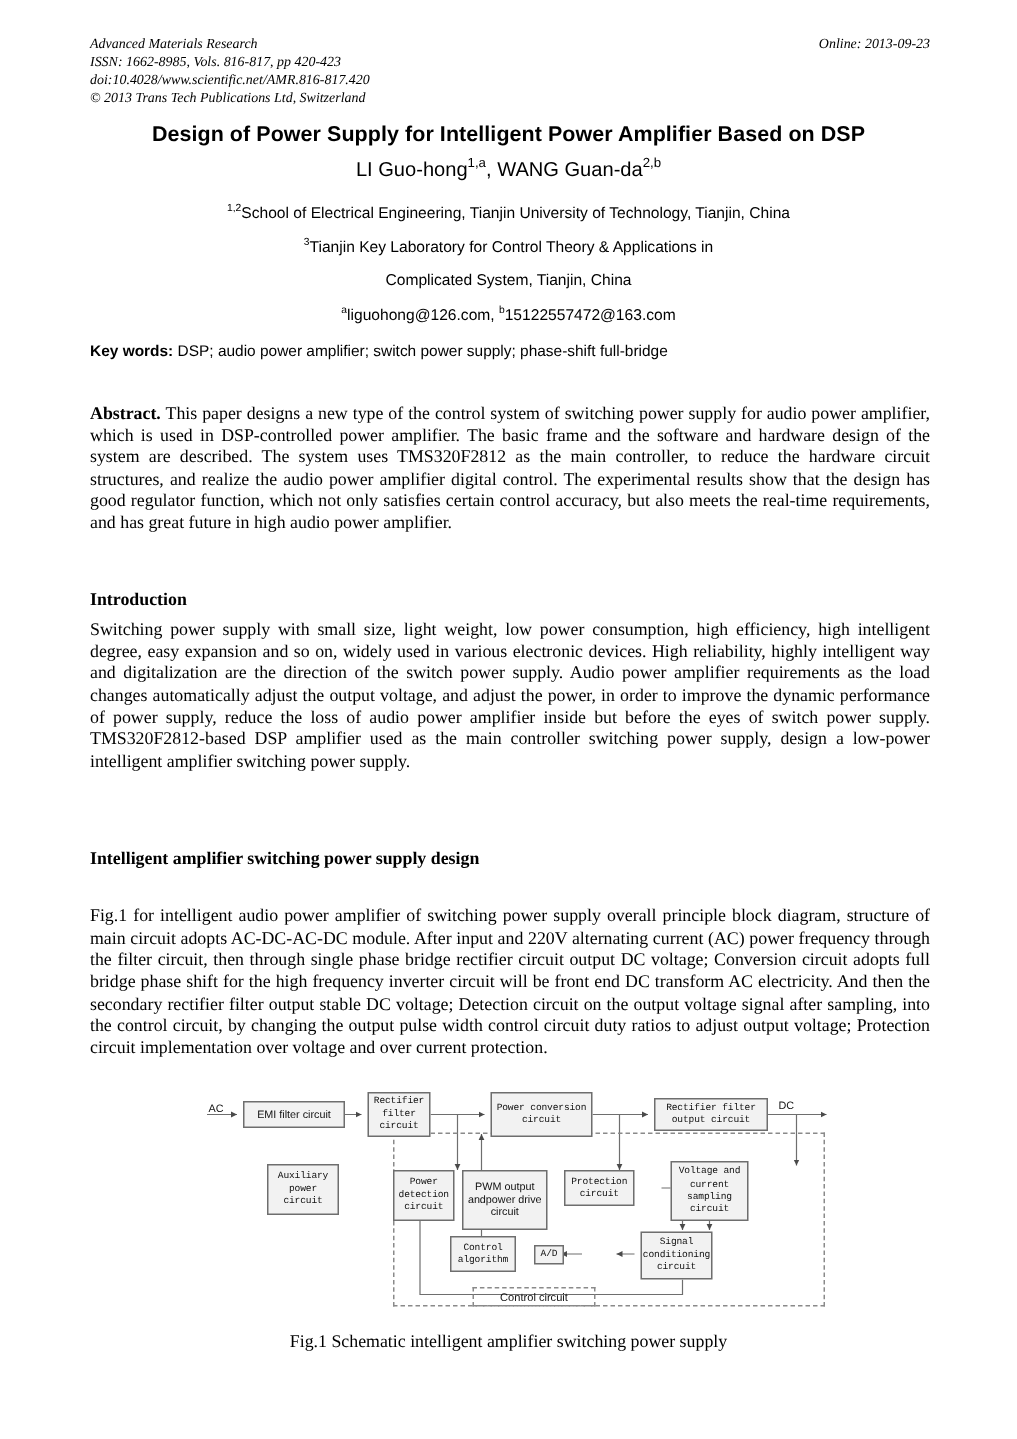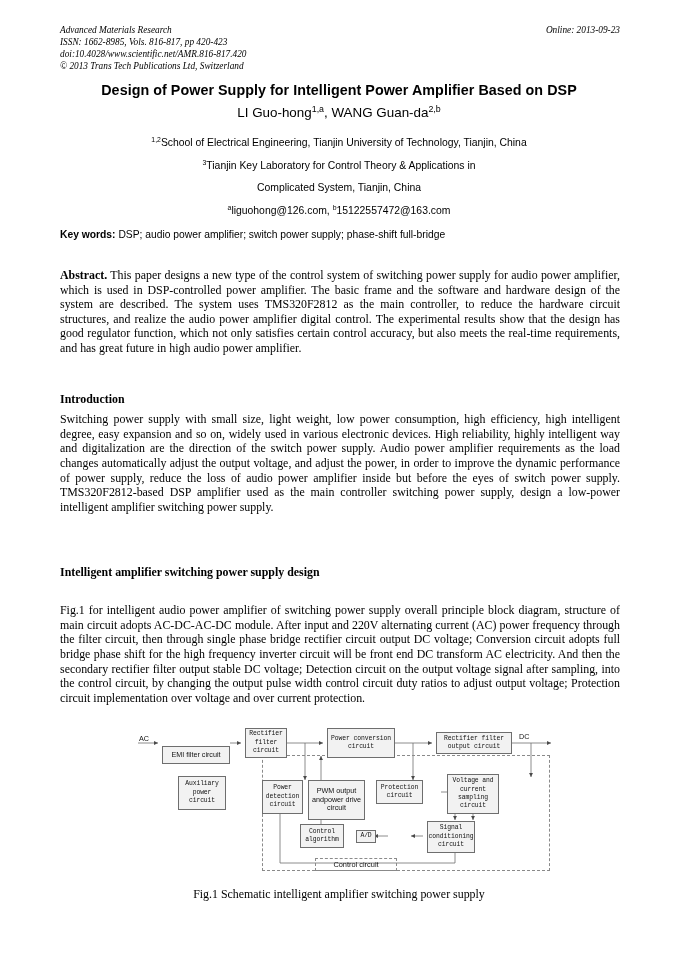--- a/index.html
+++ b/index.html
@@ -270,21 +270,21 @@
           <path d="M 306 70 L 320 70 L 320 98" marker-end="url(#ah)"></path>
 
           <line x1="338" y1="92" x2="338" y2="98" marker-end="url(#ah)"></line>
 
           <path d="M 320 131 L 320 141 L 145 141 L 145 88" marker-end="url(#ah)"></path>
         </g>
       </svg>
 
       <div class="dashed-region" style="left:127px; top:33px; width:288px; height:116px;"></div>
 
-      <div class="dbox sans" style="left:27px; top:12px; width:68px; height:18px;margin-top:12px;">EMI filter circuit</div>
+      <div class="dbox sans" style="left:27px; top:12px; width:68px; height:18px;">EMI filter circuit</div>
 
       <div class="dbox" style="left:110px; top:6px; width:42px; height:30px;">Rectifier filter circuit</div>
 
       <div class="dbox" style="left:192px; top:6px; width:68px; height:30px;">Power conversion circuit</div>
 
       <div class="dbox" style="left:301px; top:10px; width:76px; height:22px;">Rectifier filter output circuit</div>
 
       <div class="dlabel" style="left:4px; top:12px;">AC</div>
       <div class="dlabel" style="left:384px; top:10px;">DC</div>
 

